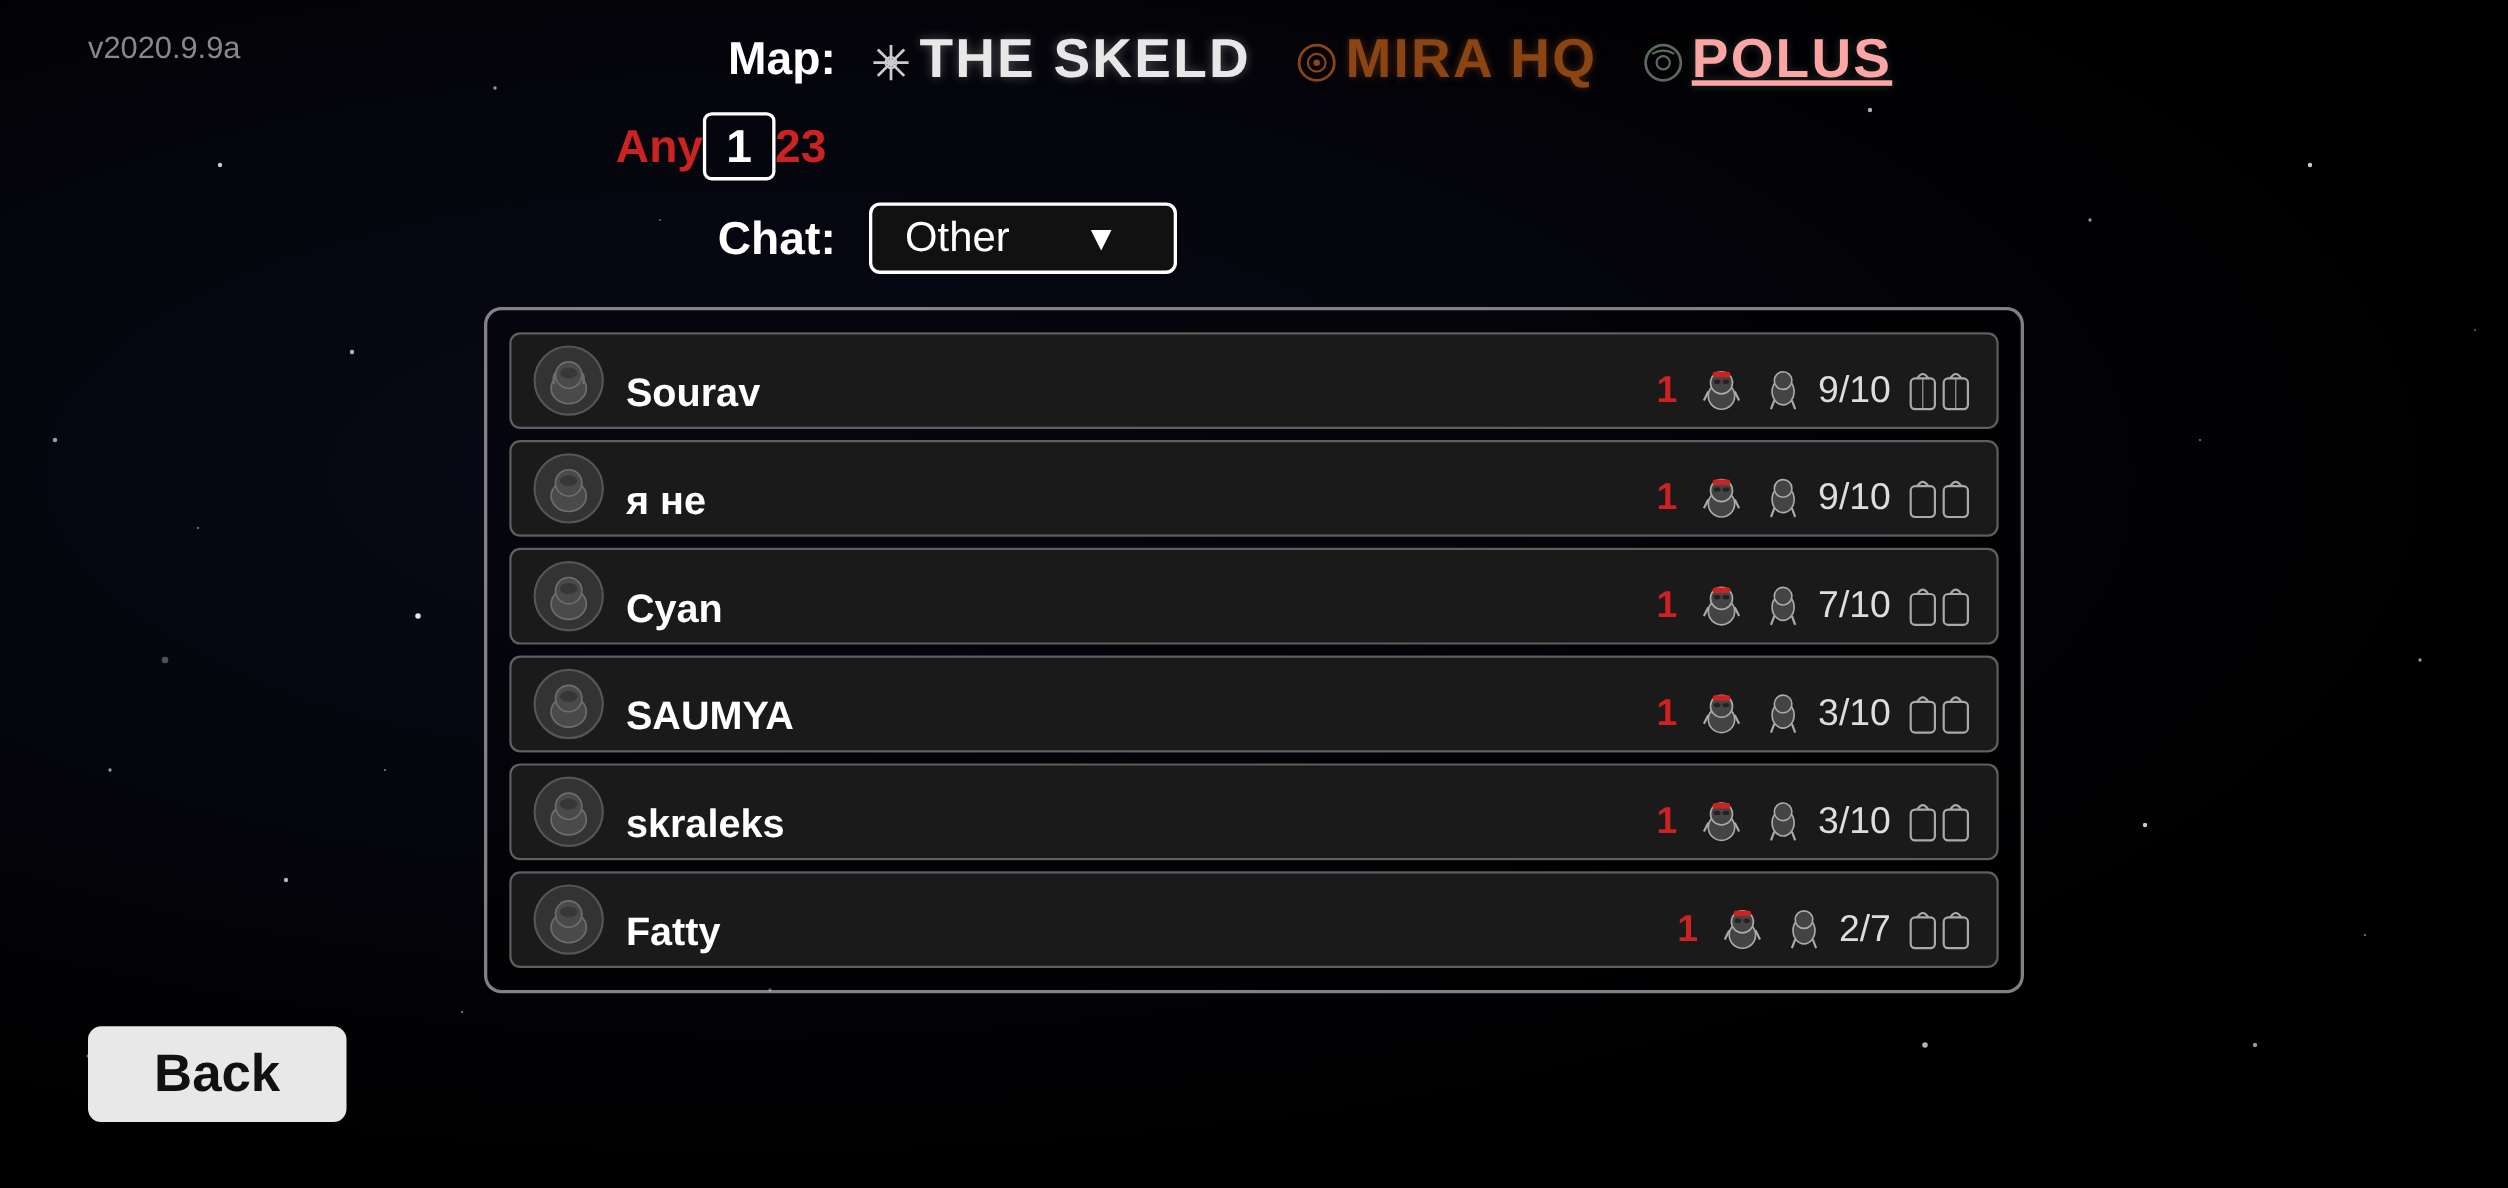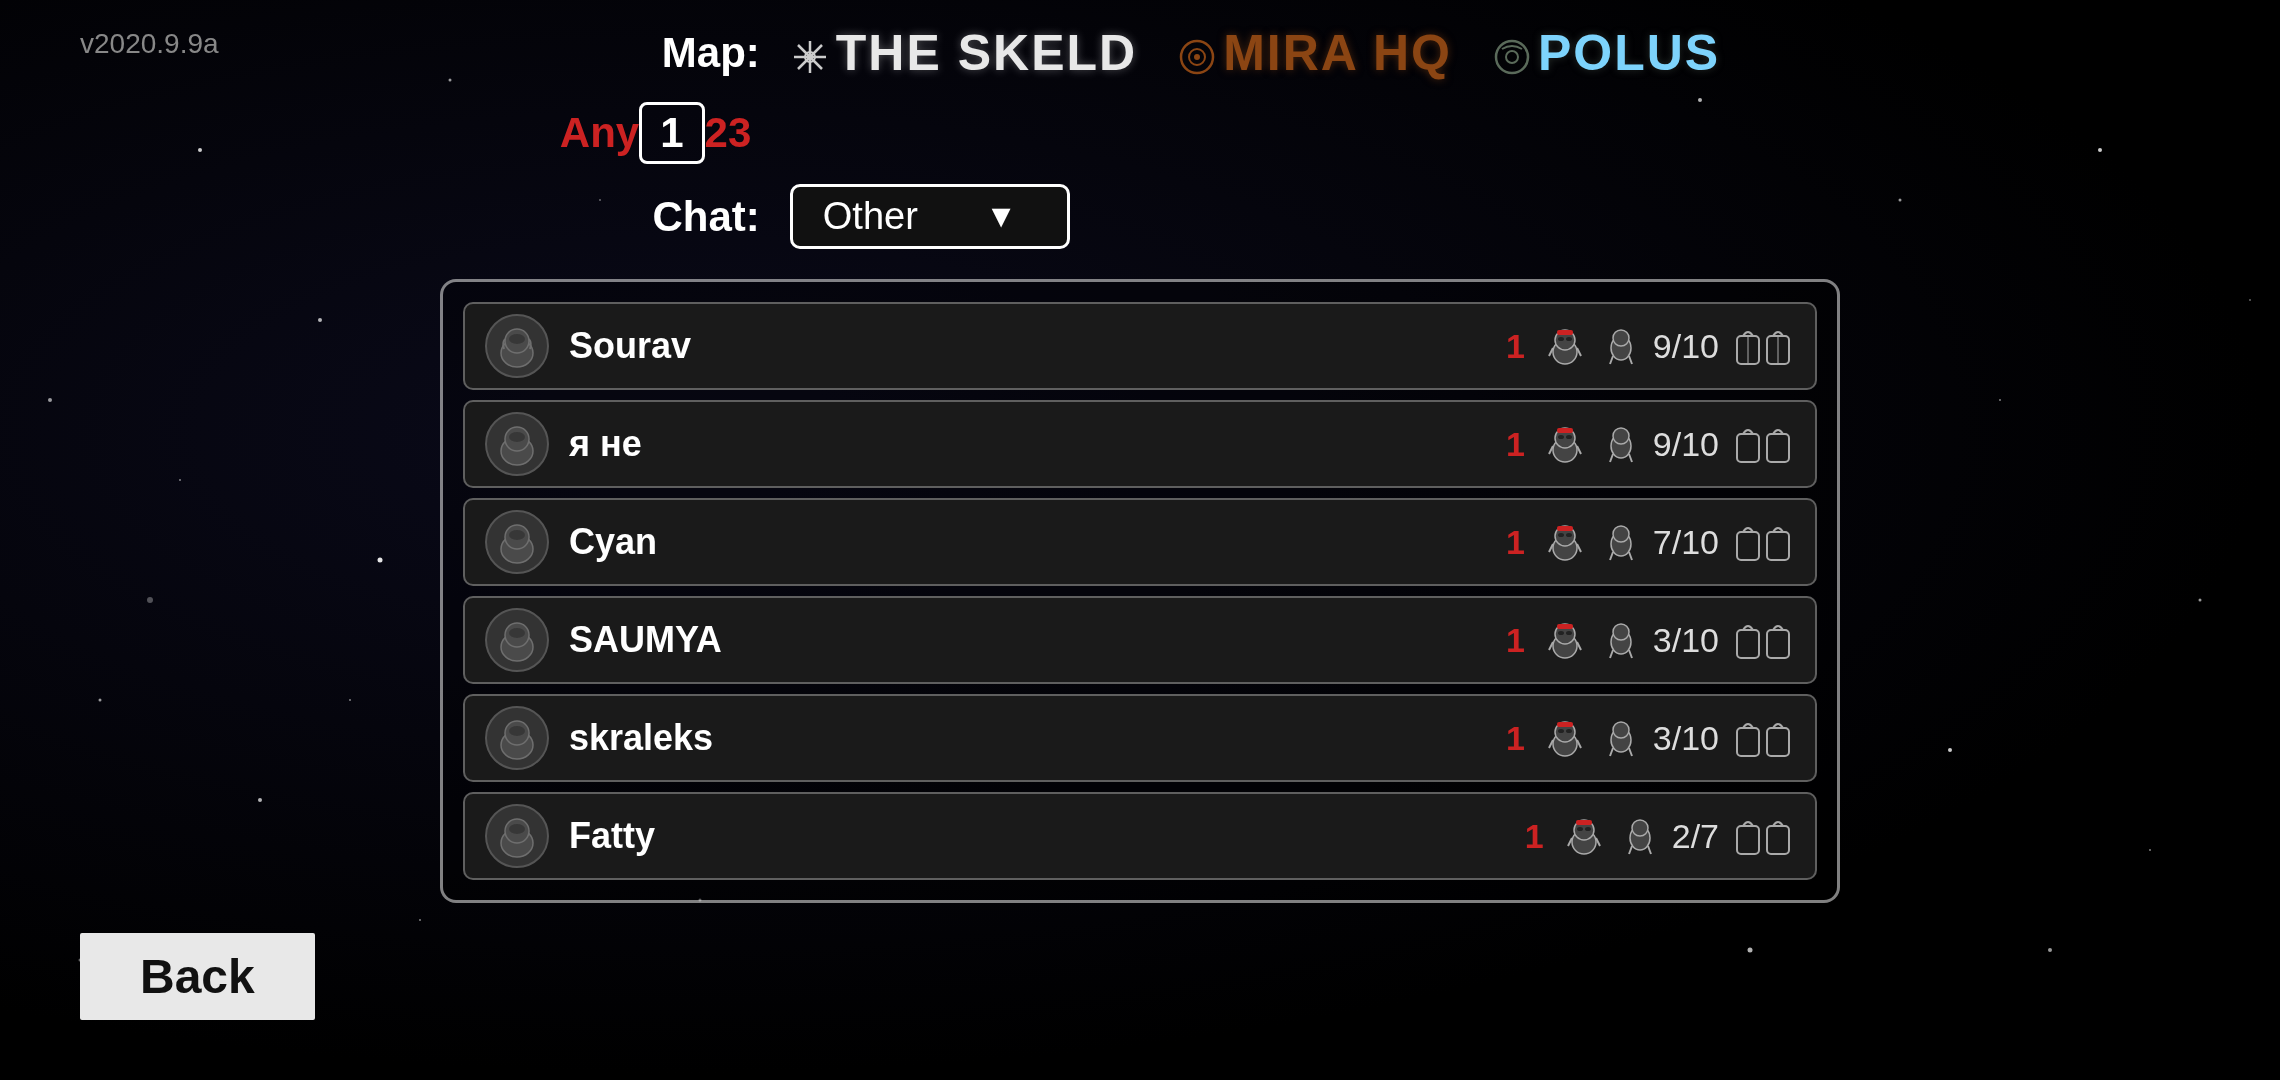--- a/index.html
+++ b/index.html
@@ -87,22 +87,23 @@
       color: #e8e8e8;
       text-shadow: 0 0 10px rgba(255,255,255,0.3);
     }
 
     .map-logo.mira {
       color: #8b4513;
       text-shadow: 0 0 8px rgba(139,69,19,0.5);
     }
 
     .map-logo.polus {
-      color: #7dd3fc;
+      color: #fca5a5;
       text-shadow: 0 0 8px rgba(90,106,90,0.4);
+      text-decoration: underline;
     }
 
     
     .impostor-options {
       display: flex;
       align-items: center;
     }
 
     .impostor-opt {
       color: #cc2222;
@@ -150,21 +151,21 @@
       flex-direction: column;
       gap: 10px;
       background: rgba(0,0,0,0.3);
     }
 
     .lobby-row {
       background: #1a1a1a;
       border: 2px solid rgba(255,255,255,0.3);
       border-radius: 10px;
       display: flex;
-      align-items: center;
+      align-items: flex-end;
       padding: 10px 20px;
       gap: 20px;
       cursor: pointer;
     }
 
     .lobby-avatar {
       width: 64px;
       height: 64px;
       border-radius: 50%;
       background: #333;
@@ -208,21 +209,21 @@
     }
 
     
     .back-button {
       position: absolute;
       bottom: 60px;
       left: 80px;
       background: #e8e8e8;
       color: #111;
       border: none;
-      border-radius: 2px;
+      border-radius: 12px;
       font-size: 48px;
       font-weight: bold;
       padding: 16px 60px;
       cursor: pointer;
     }
   </style>
 </head>
 <body>
 
 <div class="bg"></div>

